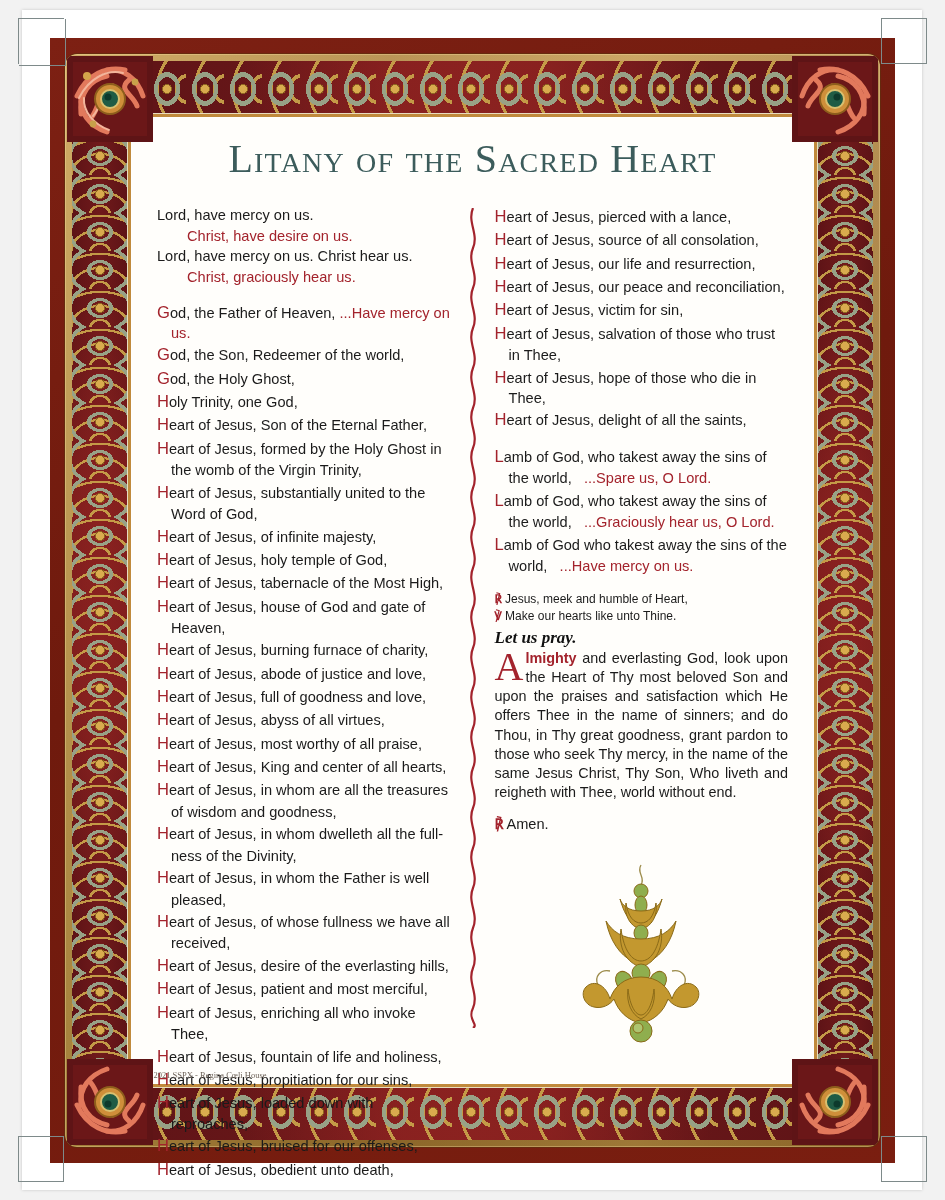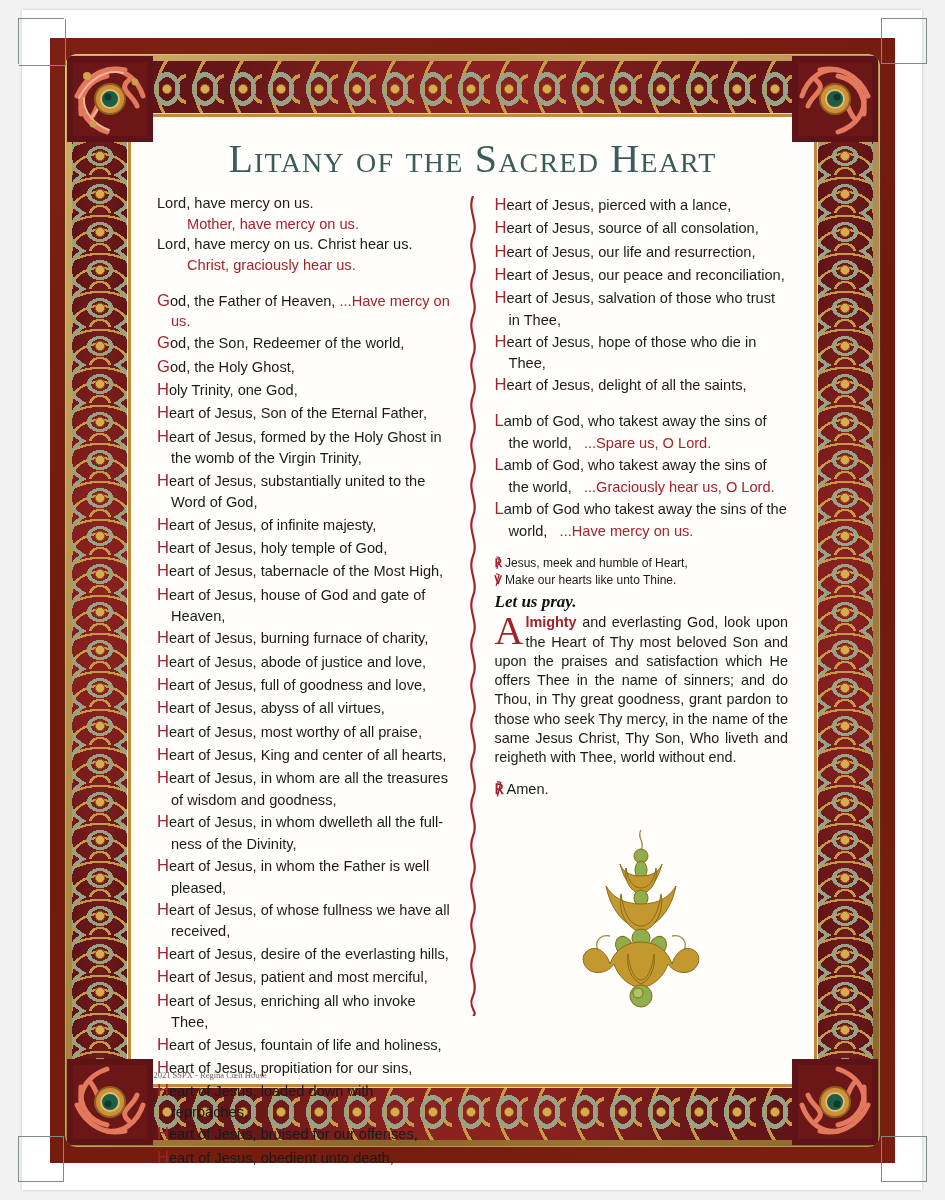--- a/index.html
+++ b/index.html
@@ -116,21 +116,21 @@
     box-sizing:border-box;
   }
 
   .title{
     text-align:center;
     font-family:"Liberation Serif", serif;
     font-variant:small-caps;
     font-size:40px;
     letter-spacing:1.2px;
     color:#3c5c5b;
-    margin:18px 0 12px;
+    margin:18px 0 24px;
     font-weight:400;
     text-shadow:0 1px 0 rgba(255,255,255,.9);
   }
 
   .columns{display:flex;position:relative;padding:0 26px;}
   .col{width:50%;box-sizing:border-box;}
   .col-left{padding-right:20px;}
   .col-right{padding-left:22px;}
 
   
@@ -297,21 +297,21 @@
                    C1 334 13 346 7 360 C1 374 13 386 7 400 C1 414 13 426 7 440 C1 454 13 466 7 480
                    C1 494 13 506 7 520 C1 534 13 546 7 560 C1 574 13 586 7 600 C1 614 13 626 7 640
                    C1 654 13 666 7 680 C1 694 13 706 7 720 C1 734 13 746 7 760 C1 774 13 786 7 800
                    C1 812 13 816 7 820" fill="none" stroke="#a3232c" stroke-width="2.2"></path>
         </svg>
       </div>
 
       <div class="col col-left">
         <div id="left-opening">
             <p class="ln">Lord, have mercy on us.</p>
-            <p class="ln resp-line">Mother, have mercy on us.</p>
+            <p class="ln resp-line">Christ, have desire on us.</p>
             <p class="ln">Lord, have mercy on us. Christ hear us.</p>
             <p class="ln resp-line">Christ, graciously hear us.</p>
           </div>
         <div class="gap"></div>
         <div id="left-invocations">
             <p class="ln"><span class="cap">G</span>od, the Father of Heaven, <span class="resp">...Have mercy on us.</span></p>
             <p class="ln"><span class="cap">G</span>od, the Son, Redeemer of the world,</p>
             <p class="ln"><span class="cap">G</span>od, the Holy Ghost,</p>
             <p class="ln"><span class="cap">H</span>oly Trinity, one God,</p>
             <p class="ln"><span class="cap">H</span>eart of Jesus, Son of the Eternal Father,</p>
@@ -349,20 +349,21 @@
             <p class="ln"><span class="cap">H</span>eart of Jesus, obedient unto death,</p>
           </div>
       </div>
 
       <div class="col col-right">
         <div id="right-invocations">
             <p class="ln"><span class="cap">H</span>eart of Jesus, pierced with a lance,</p>
             <p class="ln"><span class="cap">H</span>eart of Jesus, source of all consolation,</p>
             <p class="ln"><span class="cap">H</span>eart of Jesus, our life and resurrection,</p>
             <p class="ln"><span class="cap">H</span>eart of Jesus, our peace and reconciliation,</p>
+            <p class="ln"><span class="cap">H</span>eart of Jesus, victim for sin,</p>
             <p class="ln"><span class="cap">H</span>eart of Jesus, salvation of those who trust</p>
             <p class="ln indent">in Thee,</p>
             <p class="ln"><span class="cap">H</span>eart of Jesus, hope of those who die in Thee,</p>
             <p class="ln"><span class="cap">H</span>eart of Jesus, delight of all the saints,</p>
           </div>
         <div class="gap"></div>
         <div id="lamb-of-god">
             <p class="ln"><span class="cap">L</span>amb of God, who takest away the sins of</p>
             <p class="ln indent">the world, &nbsp;&nbsp;<span class="resp">...Spare us, O Lord.</span></p>
             <p class="ln"><span class="cap">L</span>amb of God, who takest away the sins of</p>

